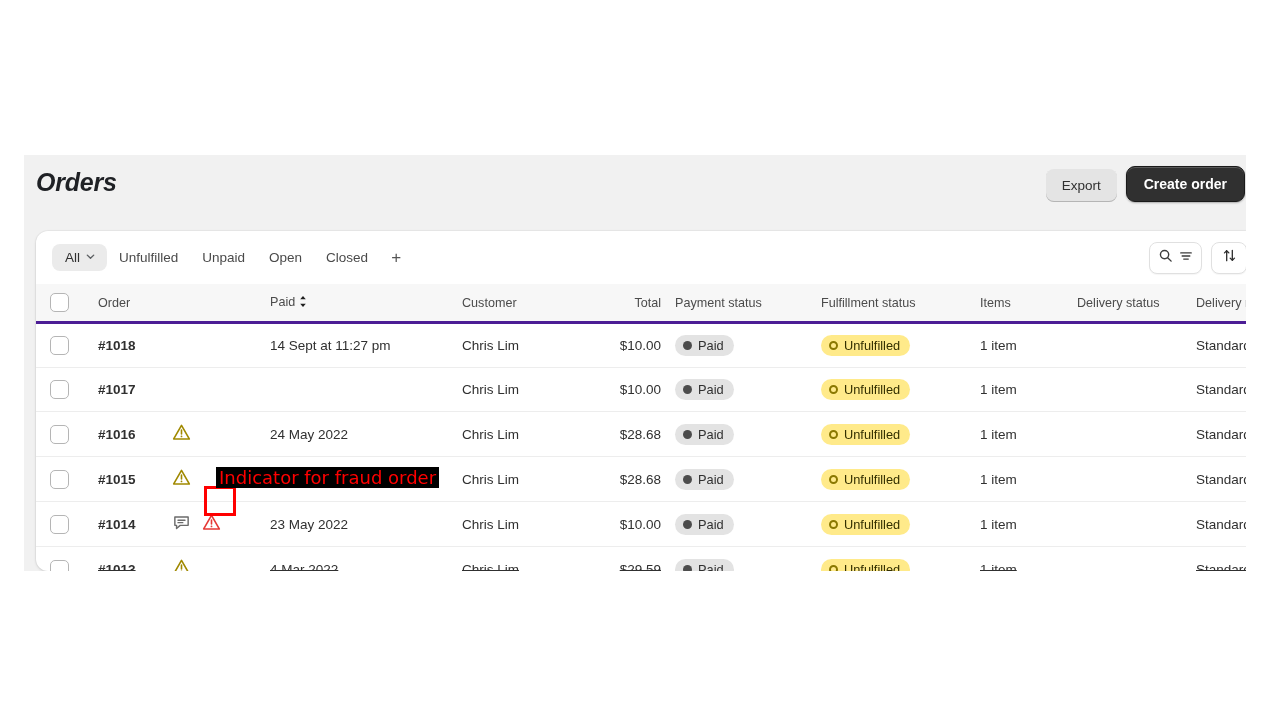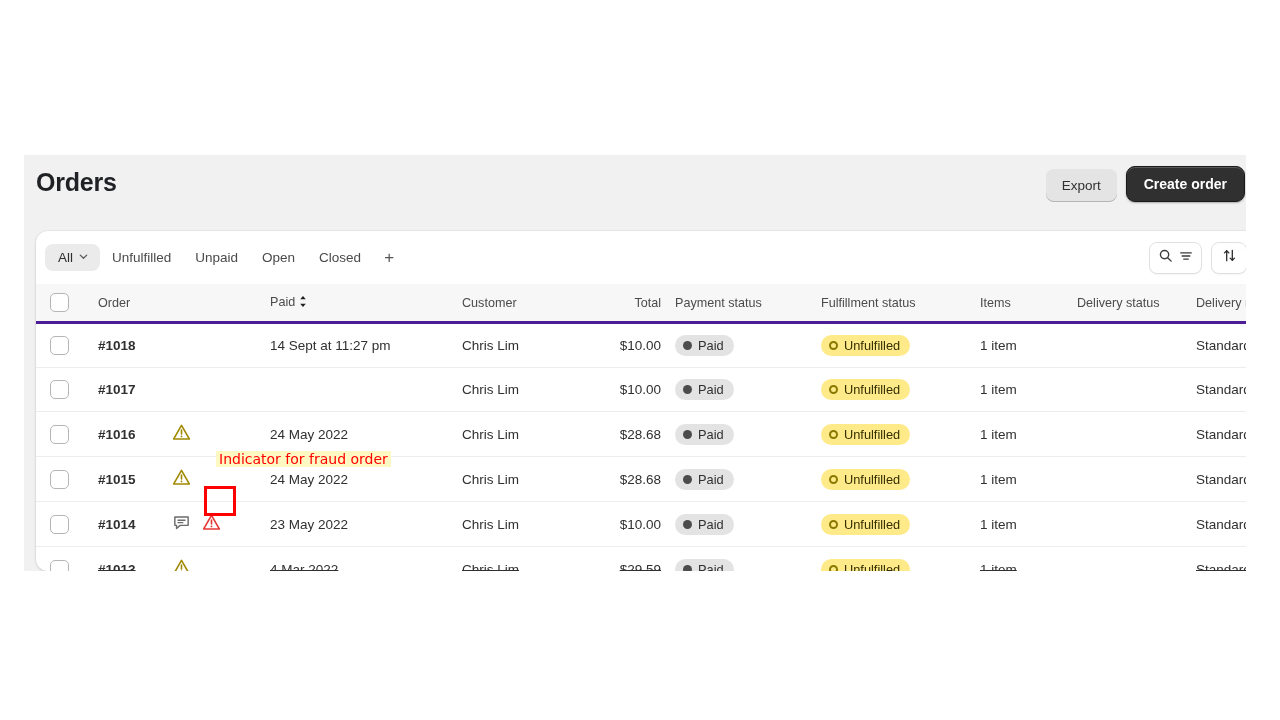--- a/index.html
+++ b/index.html
@@ -30,20 +30,21 @@
     height: 72px;
   }
   .page-title {
     position: absolute;
     left: 12px;
     top: 13px;
     font-size: 25px;
     font-weight: bold;
     color: #1f2125;
     letter-spacing: -0.2px;
+    font-style: italic;
   }
   .header-actions {
     position: absolute;
     right: 1px;
     top: 11px;
     display: flex;
     gap: 9px;
     align-items: flex-end;
   }
   .btn-export {
@@ -82,21 +83,21 @@
     box-shadow: 0 1px 3px rgba(0,0,0,0.12), 0 0 0 1px rgba(0,0,0,0.03);
     overflow: hidden;
   }
 
   
   .filter-bar {
     position: relative;
     height: 53px;
     display: flex;
     align-items: center;
-    padding: 0 10px 0 9px;
+    padding: 0 10px 0 16px;
   }
   .tab-pill {
     background: #ebebeb;
     border-radius: 8px;
     padding: 6px 11px 6px 13px;
     font-size: 13.5px;
     color: #303030;
     display: flex;
     align-items: center;
     gap: 5px;
@@ -203,27 +204,27 @@
   }
 
   .struck { text-decoration: line-through; text-decoration-thickness: 1.2px; }
 
   .flags { display: flex; align-items: center; gap: 11px; padding-left: 2px; }
 
   
   .annotation {
     position: absolute;
     left: 180px;
-    top: 220px;
-    font-size: 14px;
+    top: 236px;
+    font-size: 18px;
     color: #ff0000;
     font-family: "DejaVu Sans", sans-serif;
     white-space: nowrap;
     z-index: 20;
-    background: #fef9c3;
+    background: #000000;
     padding: 0 3px;
   }
   .highlight-box {
     position: absolute;
     left: 168px;
     top: 255px;
     width: 26px;
     height: 24px;
     border: 3px solid #ff0000;
     z-index: 19;

